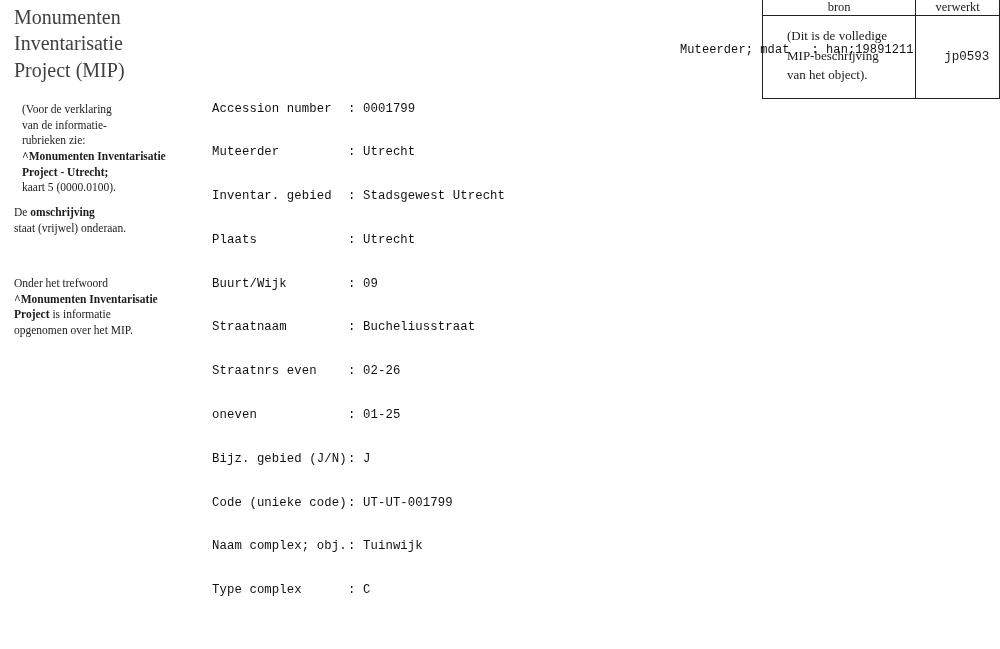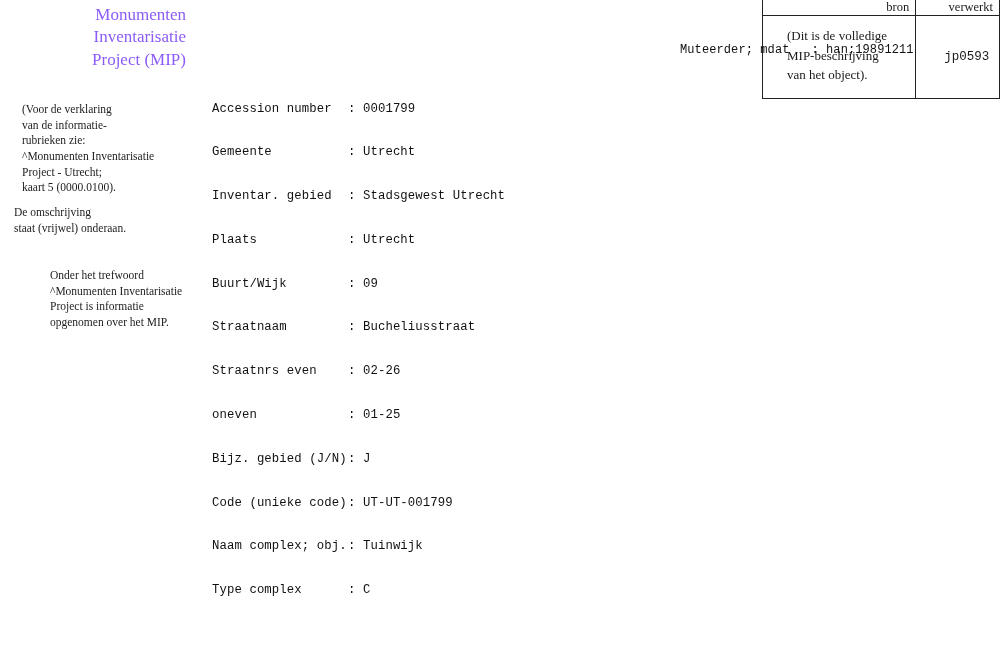--- a/index.html
+++ b/index.html
@@ -18,54 +18,53 @@
 
   
   .left-col {
     position: absolute;
     left: 14px;
     top: 4px;
     width: 172px;
   }
   .doc-title {
     font-family: "Liberation Serif", serif;
-    font-size: 17px;
+    font-size: 20px;
     line-height: 1.32;
-    color: #8b5cf6;
-    text-align: right;
+    color: #404040;
   }
   .note-block {
     font-family: "Liberation Serif", serif;
     font-size: 11.5px;
     line-height: 1.36;
     color: #1c1c1c;
   }
   .note-1 { position: absolute; left: 22px; top: 102px; width: 175px; }
   .note-2 { position: absolute; left: 14px; top: 205px; width: 175px; }
-  .note-3 { position: absolute; left: 14px; top: 268px; width: 178px; margin-left: 36px; }
-  .b { font-weight: normal; }
+  .note-3 { position: absolute; left: 14px; top: 276px; width: 178px; }
+  .b { font-weight: bold; }
 
   
   .tr-table {
     position: absolute;
     left: 762px;
     top: -1px;
     width: 238px;
     border-collapse: collapse;
     font-family: "Liberation Serif", serif;
     font-size: 12.5px;
   }
   .tr-table td, .tr-table th {
     border: 1px solid #222;
     padding: 2px 6px;
     vertical-align: top;
     font-weight: normal;
   }
   .tr-head td {
-    text-align: right;
+    text-align: center;
     height: 15px;
     padding: 0 6px;
   }
   .tr-body td { height: 70px; padding-left: 24px; }
   .tr-body .cell-left {
     line-height: 1.5;
     font-size: 13px;
     padding-top: 10px;
   }
   .tr-body .cell-right {
@@ -158,21 +157,21 @@
     <td class="cell-right">jp0593</td>
   </tr>
 </tbody>
   </table>
 
 <div class="main">
   <div class="fields-row">
     <span class="mut-line">Muteerder; mdat   : han;19891211</span>
 
     <span class="field-line"><span class="fld-label">Accession number</span><span>: </span><span>0001799</span></span>
-    <span class="field-line"><span class="fld-label">Gemeente</span><span>: </span><span>Utrecht</span></span>
+    <span class="field-line"><span class="fld-label">Muteerder</span><span>: </span><span>Utrecht</span></span>
     <span class="field-line"><span class="fld-label">Inventar. gebied</span><span>: </span><span>Stadsgewest Utrecht</span></span>
     <span class="field-line"><span class="fld-label">Plaats</span><span>: </span><span>Utrecht</span></span>
     <span class="field-line"><span class="fld-label">Buurt/Wijk</span><span>: </span><span>09</span></span>
     <span class="field-line"><span class="fld-label">Straatnaam</span><span>: </span><span>Bucheliusstraat</span></span>
     <span class="field-line"><span class="fld-label">Straatnrs even</span><span>: </span><span>02-26</span></span>
     <span class="field-line"><span class="fld-label">oneven</span><span>: </span><span>01-25</span></span>
     <span class="field-line"><span class="fld-label">Bijz. gebied (J/N)</span><span>: </span><span>J</span></span>
     <span class="field-line"><span class="fld-label">Code (unieke code)</span><span>: </span><span>UT-UT-001799</span></span>
     <span class="field-line"><span class="fld-label">Naam complex; obj.</span><span>: </span><span>Tuinwijk</span></span>
     <span class="field-line"><span class="fld-label">Type complex</span><span>: </span><span>C</span></span>

